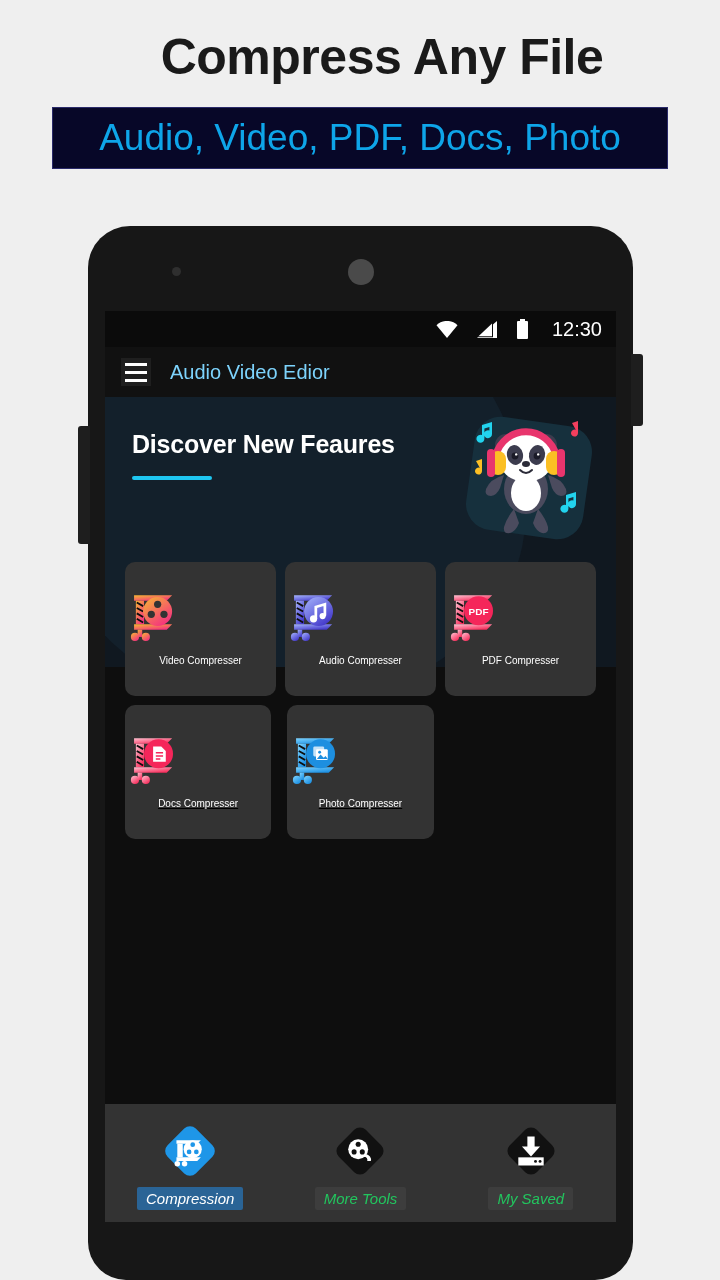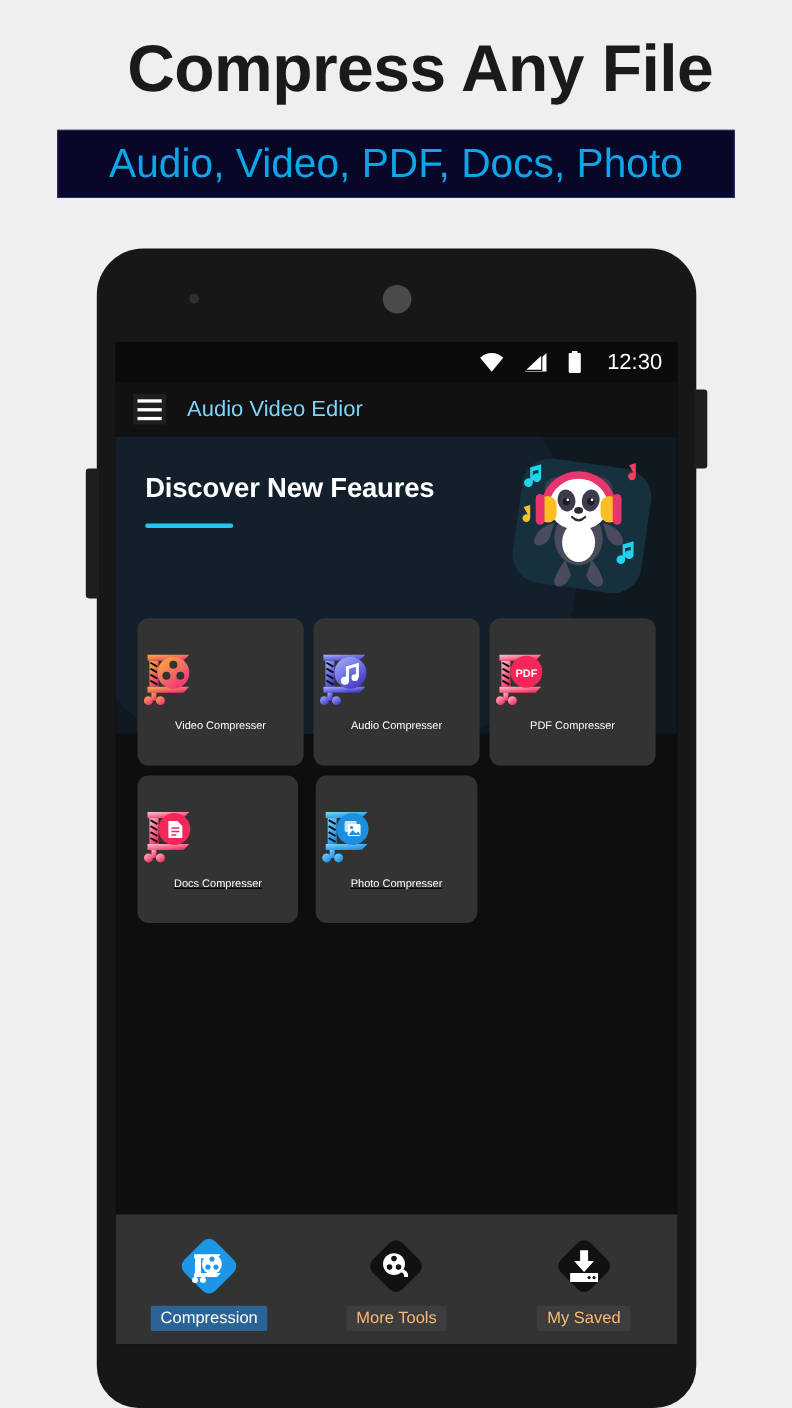--- a/index.html
+++ b/index.html
@@ -10,21 +10,21 @@
     overflow: hidden;
   }
 
   
   .promo {
     width: 720px;
     padding-top: 30px;
     text-align: center;
   }
   .promo-title {
-    font-size: 60px;
+    font-size: 50px;
     font-weight: 700;
     color: #1a1a1a;
     letter-spacing: -0.5px;
     line-height: 1.1;
     padding-left: 44px;
   }
   .promo-sub-wrap {
     margin: 22px auto 0;
     width: 616px;
     height: 62px;
@@ -218,41 +218,42 @@
   .bottomnav {
     position: absolute;
     left: 0; bottom: 0;
     width: 511px;
     height: 118px;
     background: #333333;
     display: flex;
     align-items: center;
     justify-content: space-around;
     padding-top: 6px;
+    font-style: italic;
   }
   .navitem {
     display: flex;
     flex-direction: column;
     align-items: center;
     width: 150px;
   }
   .nav-icon { width: 58px; height: 58px; display: block; }
   .nav-label {
     margin-top: 7px;
     font-size: 15px;
     padding: 3px 9px;
     border-radius: 2px;
   }
   .nav-label.active {
     background: #2a6496;
     color: #ffffff;
   }
   .nav-label.idle {
     background: #3d3d3d;
-    color: #fdba74;
+    color: #22c55e;
   }
 </style>
 </head>
 <body>
 
 <div class="promo">
   <div class="promo-title">Compress Any File</div>
   <div class="promo-sub-wrap">
     <div class="promo-sub">Audio, Video, PDF, Docs, Photo</div>
   </div>

